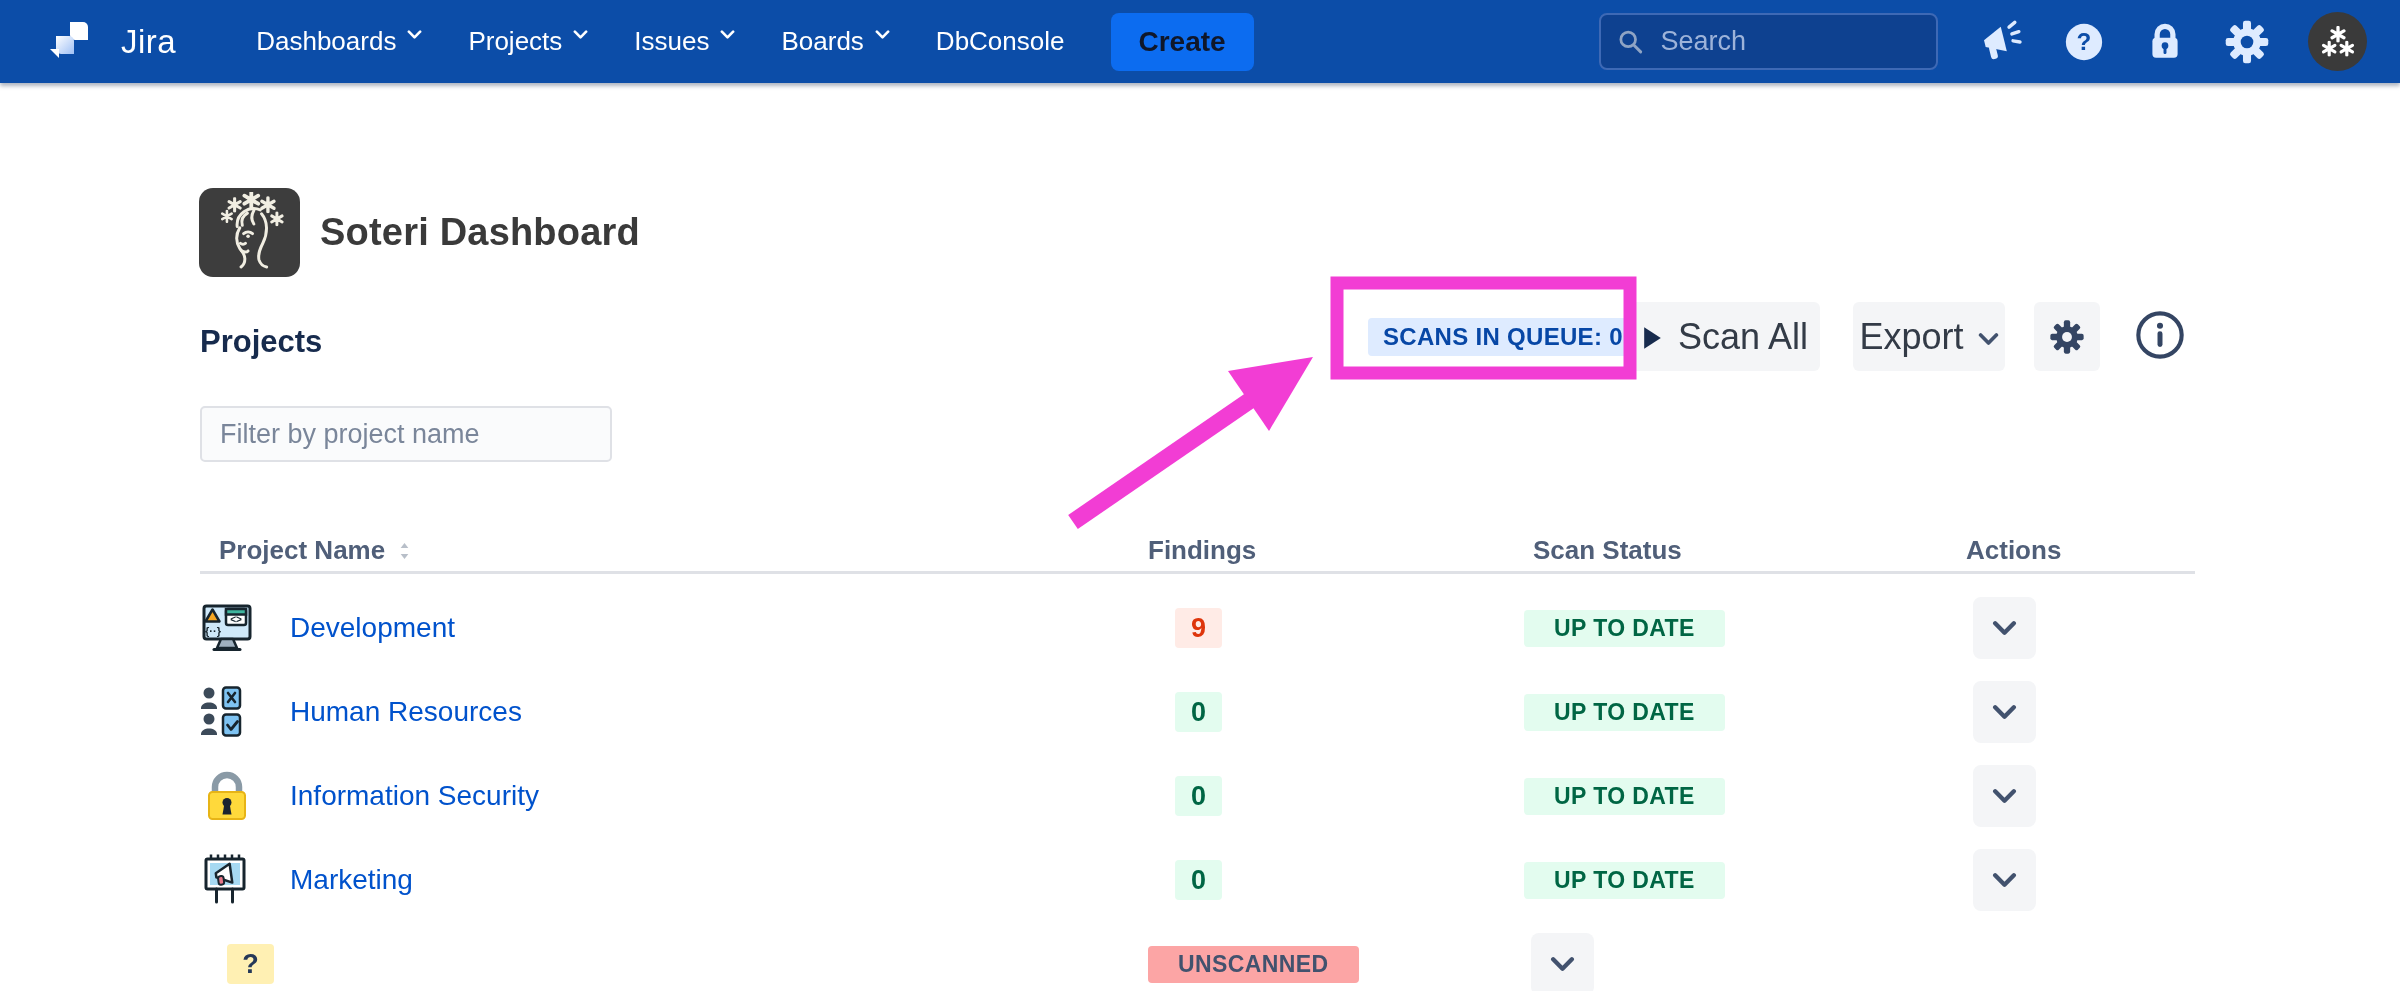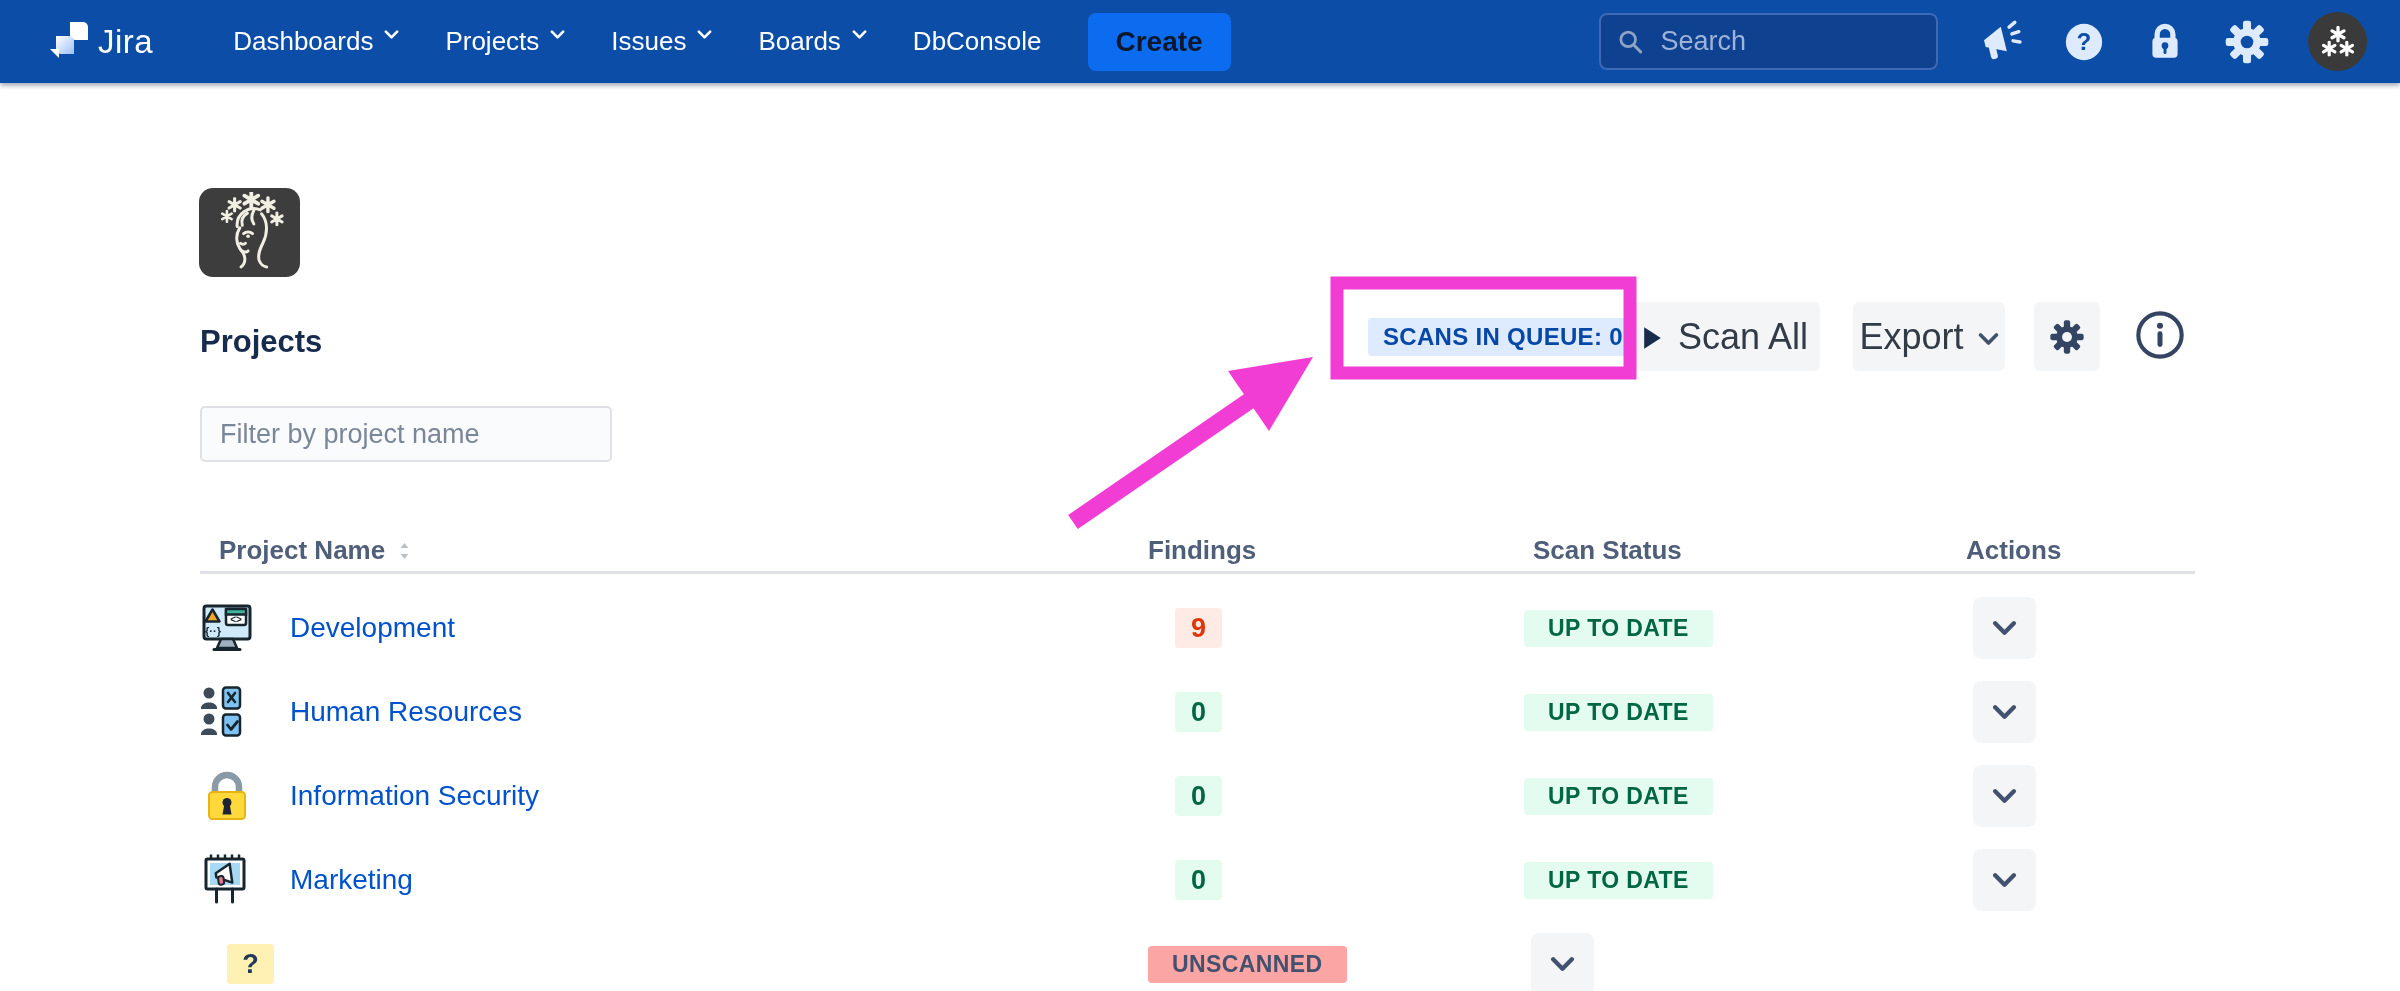--- a/index.html
+++ b/index.html
@@ -8,21 +8,21 @@
     width:2400px; height:991px; position:relative; overflow:hidden;
     background:#ffffff; font-family:"Liberation Sans", sans-serif;
   }
   
   .topnav {
     position:absolute; top:0; left:0; width:2400px; height:83px;
     background:var(--c-navbar_bg,#0C4DA8);
     display:flex; align-items:center; padding:0 33px 0 46px;
     box-shadow:0 3px 4px rgba(23,43,77,.35); z-index:10;
   }
-  .brand { display:flex; align-items:center; gap:6px; color:#fff; cursor:pointer; }
+  .brand { display:flex; align-items:center; gap:29px; color:#fff; cursor:pointer; }
   .brand-name { font-size:33px; font-weight:500; letter-spacing:.5px; }
   .nav-items { display:flex; margin-left:80px; gap:46px; align-items:center; }
   .nav-item { display:flex; gap:11px; align-items:flex-start; color:#ffffff;
     font-size:26px; font-weight:500; cursor:pointer; white-space:nowrap; }
   .nav-chevron { margin-top:4px; }
   .create-button { margin-left:46px; height:58px; padding:0 28px;
     background:var(--c-create_button,#0C6CF0); color:#0f172a; font-size:28px; font-weight:700;
     border:none; border-radius:8px; font-family:inherit; cursor:pointer; }
   .nav-search { margin-left:auto; width:339px; height:57px; background:#0E4190;
     border:2px solid #3E69B5; border-radius:8px; display:flex; align-items:center;
@@ -71,21 +71,21 @@
   .tbody { padding-top:12px; border-bottom:3px solid #DFE1E6; }
   .trow { height:84px; }
   .name-cell { display:flex; align-items:center; gap:36px; }
   .proj-icon { width:54px; height:54px; flex:none; }
   .proj-link { color:var(--c-link,#0052CC); font-size:28px; text-decoration:none; cursor:pointer; }
   .findings-badge { margin-left:27px; min-width:47px; height:40px; padding:0 10px; border-radius:4px;
     display:inline-flex; align-items:center; justify-content:center; font-weight:700; font-size:27px; }
   .f-red    { background:var(--c-findings_red_bg,#FFEBE6);  color:var(--c-findings_red_text,#DE350B); }
   .f-green  { background:var(--c-findings_green_bg,#E3FCEF); color:var(--c-findings_green_text,#006644); }
   .f-yellow { background:var(--c-findings_yellow_bg,#FFF0B3); color:#253858; }
-  .status-badge { display:inline-block; height:37px; line-height:37px; padding:0 24px;
+  .status-badge { display:inline-block; height:37px; line-height:37px; padding:0 30px;
     border-radius:4px; font-weight:700; font-size:23px; letter-spacing:.4px; white-space:nowrap; }
   .s-green { background:var(--c-findings_green_bg,#E3FCEF); color:var(--c-findings_green_text,#006644); }
   .s-gray  { background:#fca5a5; color:#42526E; }
   .actions-cell { padding-left:7px; }
   .action-btn { width:63px; height:62px; border-radius:8px; background:#F4F5F7; border:none;
     display:flex; align-items:center; justify-content:center; color:#42526E; cursor:pointer; }
   
   .annotation { position:absolute; left:0; top:0; z-index:40; pointer-events:none; }
   .defs-hidden { position:absolute; width:0; height:0; overflow:hidden; }
 </style>
@@ -304,20 +304,21 @@
     </button>
   </div>
 </nav>
 
 <div class="app-header">
   <div class="app-logo">
     <svg width="86" height="82" viewBox="0 0 64 64">
         <use href="#soteri-art"></use>
       </svg>
   </div>
+  <h1 class="page-title" style="margin:0">Soteri Dashboard</h1>
 </div>
 
 <div class="projects-heading">Projects</div>
 
 <span class="queue-badge">SCANS IN QUEUE: 0</span>
 <button class="tbtn scan-all">
   <svg class="play" width="19" height="24">
       <use href="#play"></use>
     </svg>
   <span>Scan All</span>

